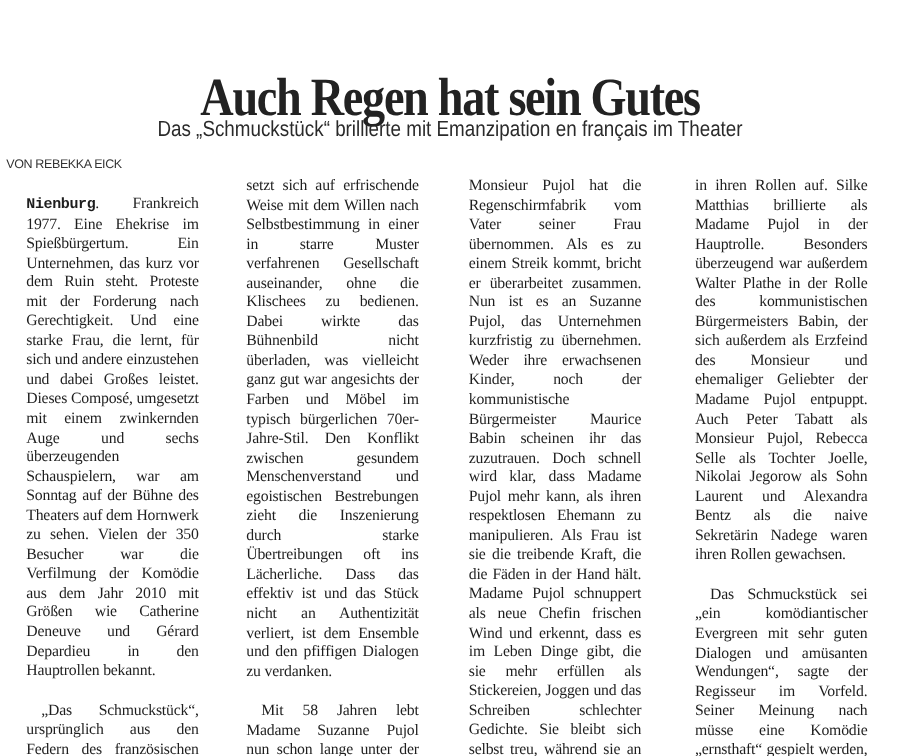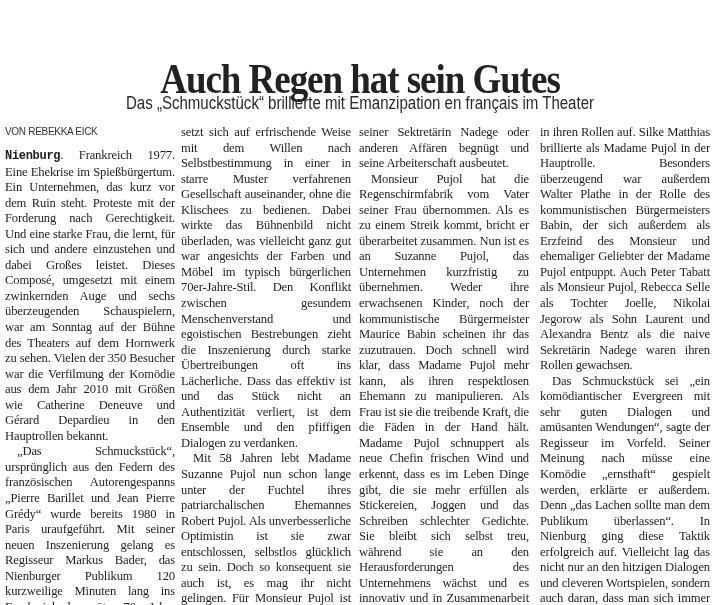--- a/index.html
+++ b/index.html
@@ -13,21 +13,21 @@
       position: absolute; left: 0; top: 92px; width: 720px; text-align: center;
       font-family: "Liberation Sans", "DejaVu Sans", sans-serif; font-size: 17.5px; line-height: 22px;
       transform: scaleX(0.86); transform-origin: center; color: #2a2a2a;
     }
     .columns { position: absolute; left: 0; top: 125px; width: 580px; height: 480px; }
     .col {
       position: absolute; top: 0; width: 170px;
       font-family: "Liberation Serif", "DejaVu Serif", serif; font-size: 12.6px; line-height: 15.55px;
       text-align: justify; hyphens: manual; color: #1e1e1e; letter-spacing: -0.15px;
     }
-    .col p { margin: 0; }
+    .col p { margin: 16px; }
     .col p + p { text-indent: 12px; }
     .col1 { left: 5px; }
     .col2 { left: 181px; }
     .col3 { left: 359px; }
     .col4 { left: 540px; }
     .byline {
       font-family: "Liberation Sans", "DejaVu Sans", sans-serif; font-size: 10px; line-height: 14px;
       letter-spacing: -0.3px; color: #333; margin: 0 0 9px 0; text-align: left;
     }
     .dateline { font-family: Liberation Mono, monospace; font-weight: bold; font-size: 12px; letter-spacing: -0.3px; }
@@ -43,21 +43,20 @@
     <div class="byline">VON REBEKKA EICK</div>
     <p><span class="dateline">Nienburg</span><span>. Frankreich 1977. Eine Ehekrise im Spießbürgertum. Ein Unternehmen, das kurz vor dem Ruin steht. Proteste mit der Forderung nach Gerechtigkeit. Und eine starke Frau, die lernt, für sich und andere einzustehen und dabei Großes leistet. Dieses Composé, umgesetzt mit einem zwinkernden Auge und sechs überzeugenden Schauspielern, war am Sonntag auf der Bühne des Theaters auf dem Hornwerk zu sehen. Vielen der 350 Besucher war die Verfilmung der Komödie aus dem Jahr 2010 mit Größen wie Catherine Deneuve und Gérard Depardieu in den Hauptrollen bekannt.</span></p>
     <p>„Das Schmuckstück“, ursprünglich aus den Federn des französischen Autorengespanns „Pierre Barillet und Jean Pierre Grédy“ wurde bereits 1980 in Paris uraufgeführt. Mit seiner neuen Inszenierung gelang es Regisseur Markus Bader, das Nienburger Publikum 120 kurzweilige Minuten lang ins Frankreich der späten 70er-Jahre zu entführen.</p>
 
   </div>
   <div class="col col2">
     <p>setzt sich auf erfrischende Weise mit dem Willen nach Selbstbestimmung in einer in starre Muster verfahrenen Gesellschaft auseinander, ohne die Klischees zu bedienen. Dabei wirkte das Bühnenbild nicht überladen, was vielleicht ganz gut war angesichts der Farben und Möbel im typisch bürgerlichen 70er-Jahre-Stil. Den Konflikt zwischen gesundem Menschenverstand und egoistischen Bestrebungen zieht die Inszenierung durch starke Übertreibungen oft ins Lächerliche. Dass das effektiv ist und das Stück nicht an Authentizität verliert, ist dem Ensemble und den pfiffigen Dialogen zu verdanken.</p>
     <p>Mit 58 Jahren lebt Madame Suzanne Pujol nun schon lange unter der Fuchtel ihres patriarchalischen Ehemannes Robert Pujol. Als unverbesserliche Optimistin ist sie zwar entschlossen, selbstlos glücklich zu sein. Doch so konsequent sie auch ist, es mag ihr nicht gelingen. Für Monsieur Pujol ist seine Frau nicht mehr als ein Schmuckstück, das zu Hause auf ihn wartet und sich herumkommandieren lässt, während er sich mit</p>
   </div>
   <div class="col col3">
-    <p>seiner Sektretärin Nadege oder anderen Affären begnügt und seine Arbeiterschaft ausbeutet.</p>
     <p>Monsieur Pujol hat die Regenschirmfabrik vom Vater seiner Frau übernommen. Als es zu einem Streik kommt, bricht er überarbeitet zusammen. Nun ist es an Suzanne Pujol, das Unternehmen kurzfristig zu übernehmen. Weder ihre erwachsenen Kinder, noch der kommunistische Bürgermeister Maurice Babin scheinen ihr das zuzutrauen. Doch schnell wird klar, dass Madame Pujol mehr kann, als ihren respektlosen Ehemann zu manipulieren. Als Frau ist sie die treibende Kraft, die die Fäden in der Hand hält. Madame Pujol schnuppert als neue Chefin frischen Wind und erkennt, dass es im Leben Dinge gibt, die sie mehr erfüllen als Stickereien, Joggen und das Schreiben schlechter Gedichte. Sie bleibt sich selbst treu, während sie an den Herausforderungen des Unternehmens wächst und es innovativ und in Zusammenarbeit mit der Arbeiterschaft in Rekordzeit zu alter Größe aufbaut.</p>
 
   </div>
   <div class="col col4">
     <p>in ihren Rollen auf. Silke Matthias brillierte als Madame Pujol in der Hauptrolle. Besonders überzeugend war außerdem Walter Plathe in der Rolle des kommunistischen Bürgermeisters Babin, der sich außerdem als Erzfeind des Monsieur und ehemaliger Geliebter der Madame Pujol entpuppt. Auch Peter Tabatt als Monsieur Pujol, Rebecca Selle als Tochter Joelle, Nikolai Jegorow als Sohn Laurent und Alexandra Bentz als die naive Sekretärin Nadege waren ihren Rollen gewachsen.</p>
     <p>Das Schmuckstück sei „ein komödiantischer Evergreen mit sehr guten Dialogen und amüsanten Wendungen“, sagte der Regisseur im Vorfeld. Seiner Meinung nach müsse eine Komödie „ernsthaft“ gespielt werden, erklärte er außerdem. Denn „das Lachen sollte man dem Publikum überlassen“. In Nienburg ging diese Taktik erfolgreich auf. Vielleicht lag das nicht nur an den hitzigen Dialogen und cleveren Wortspielen, sondern auch daran, dass man sich immer wieder in den einzelnen Charakteren wiederfinden konnte.</p>
   </div>
 </div>
 
 </body></html>

